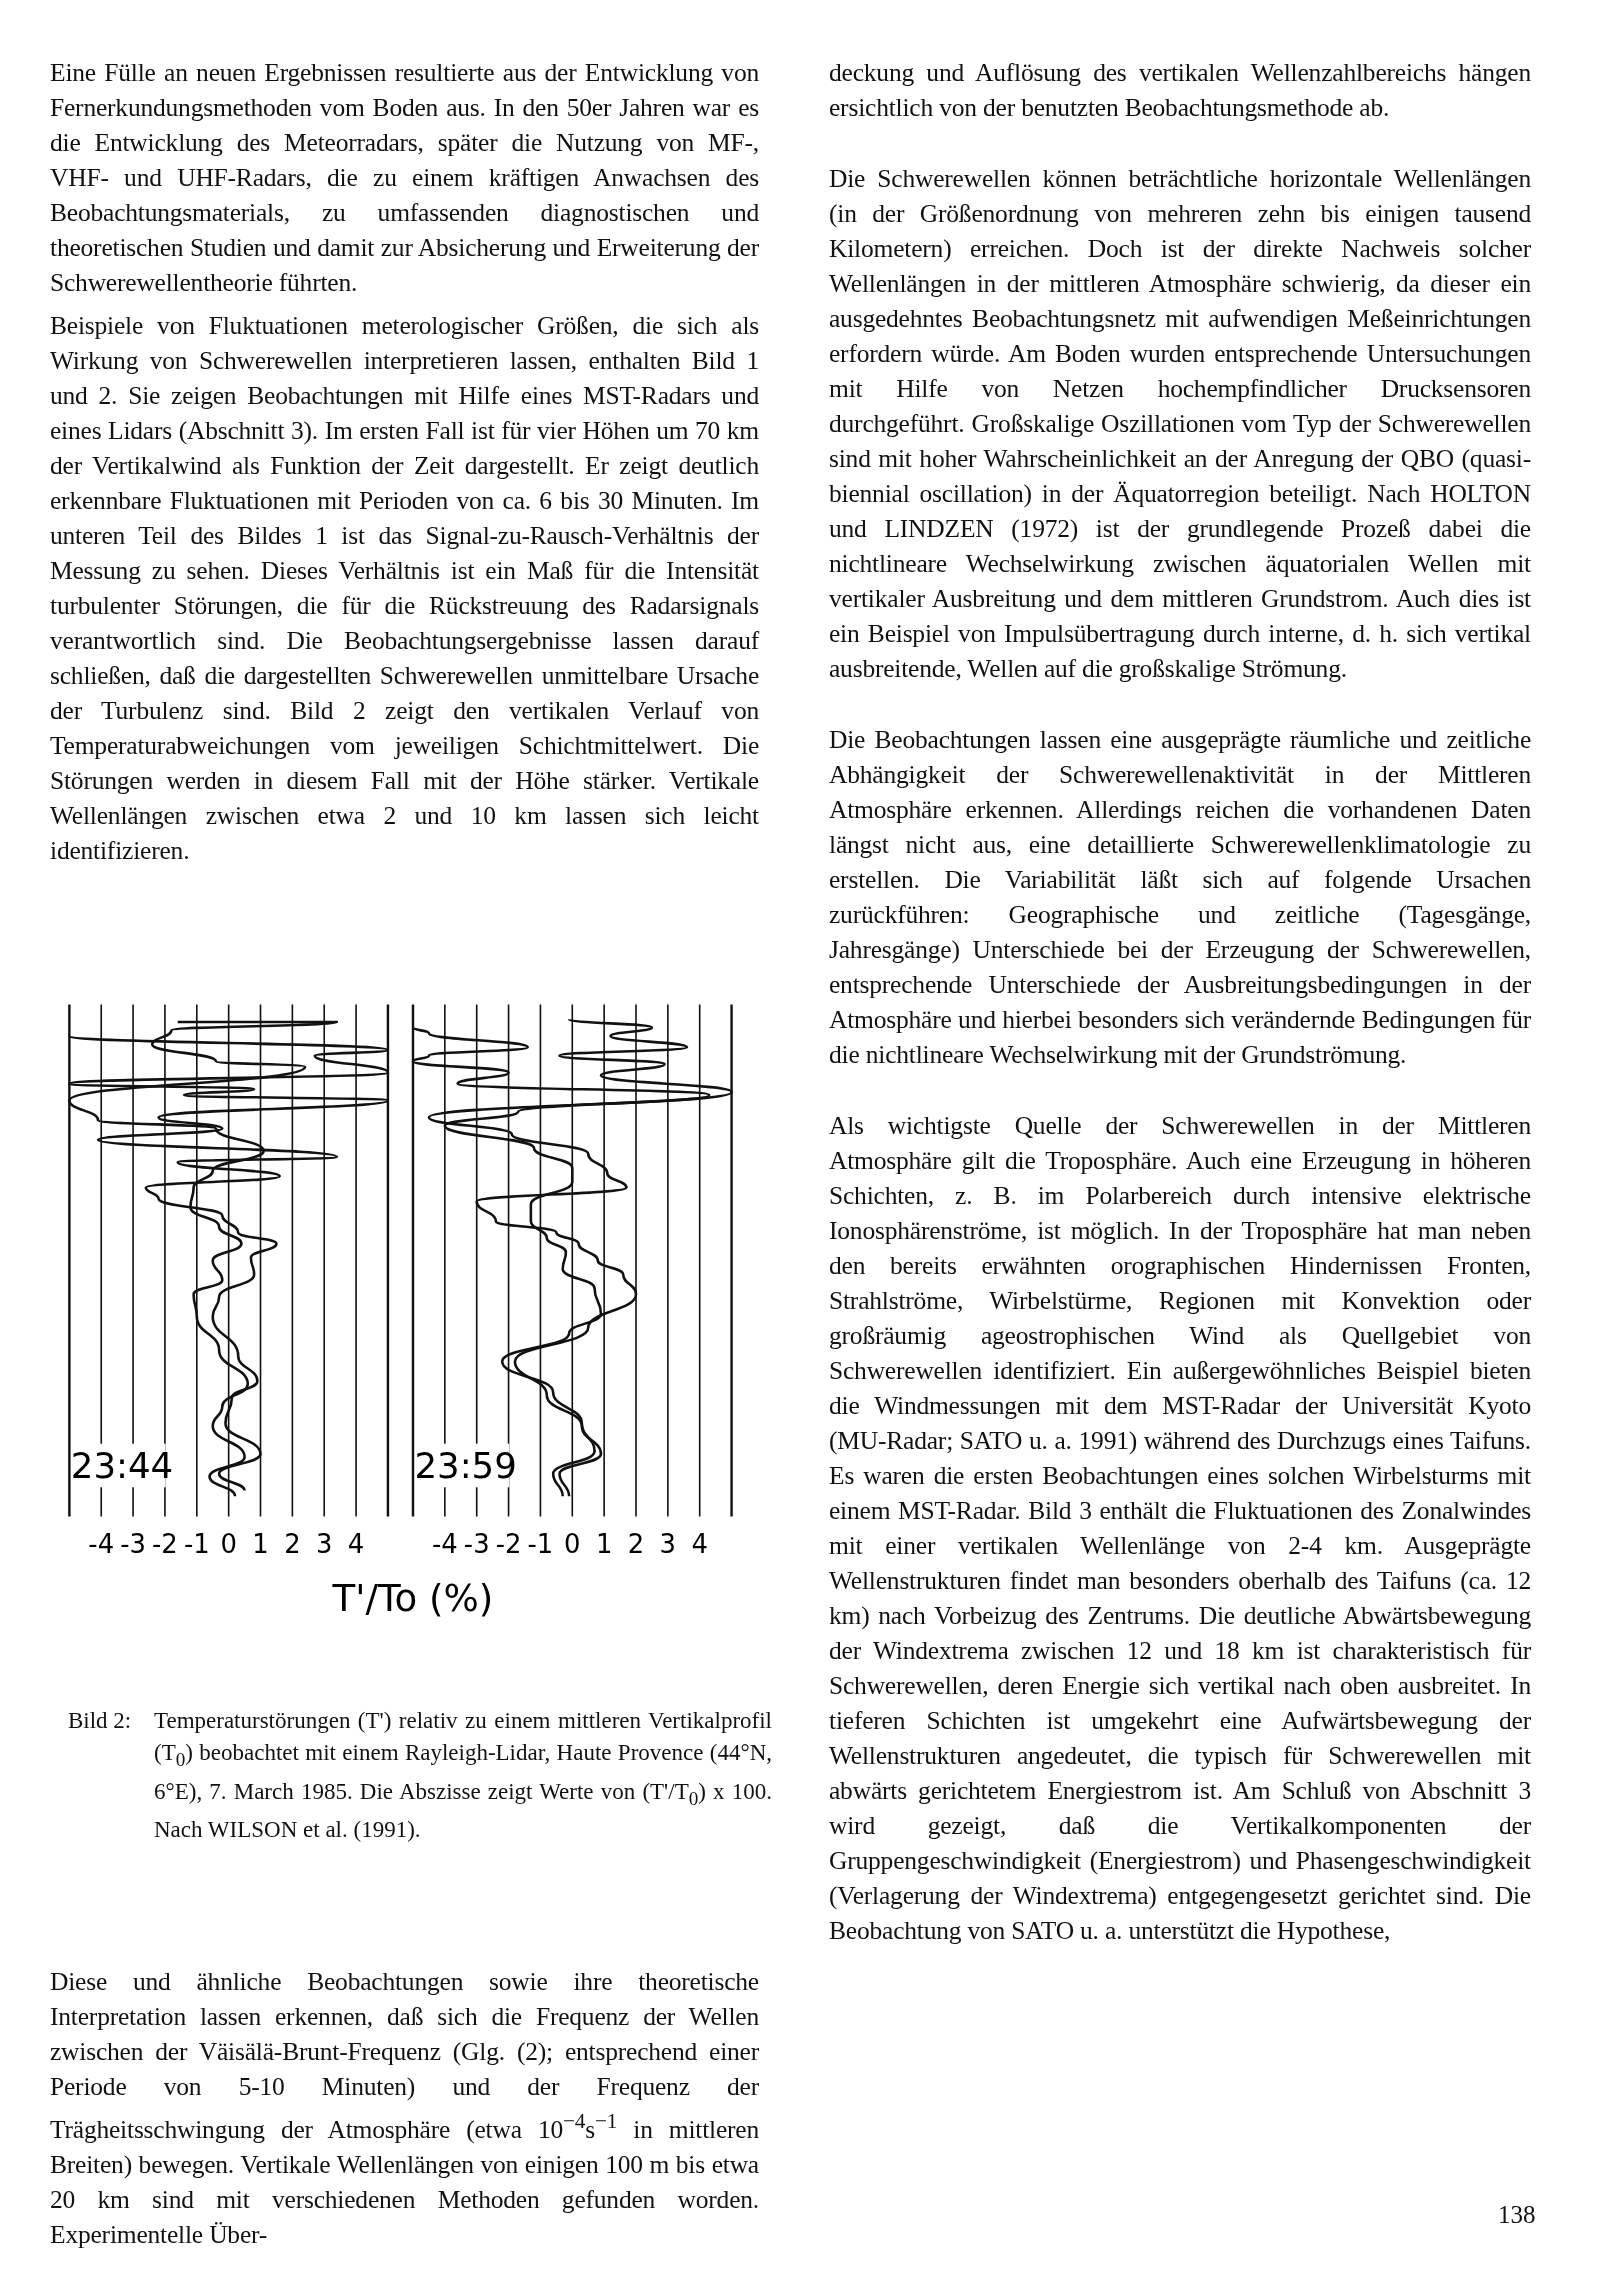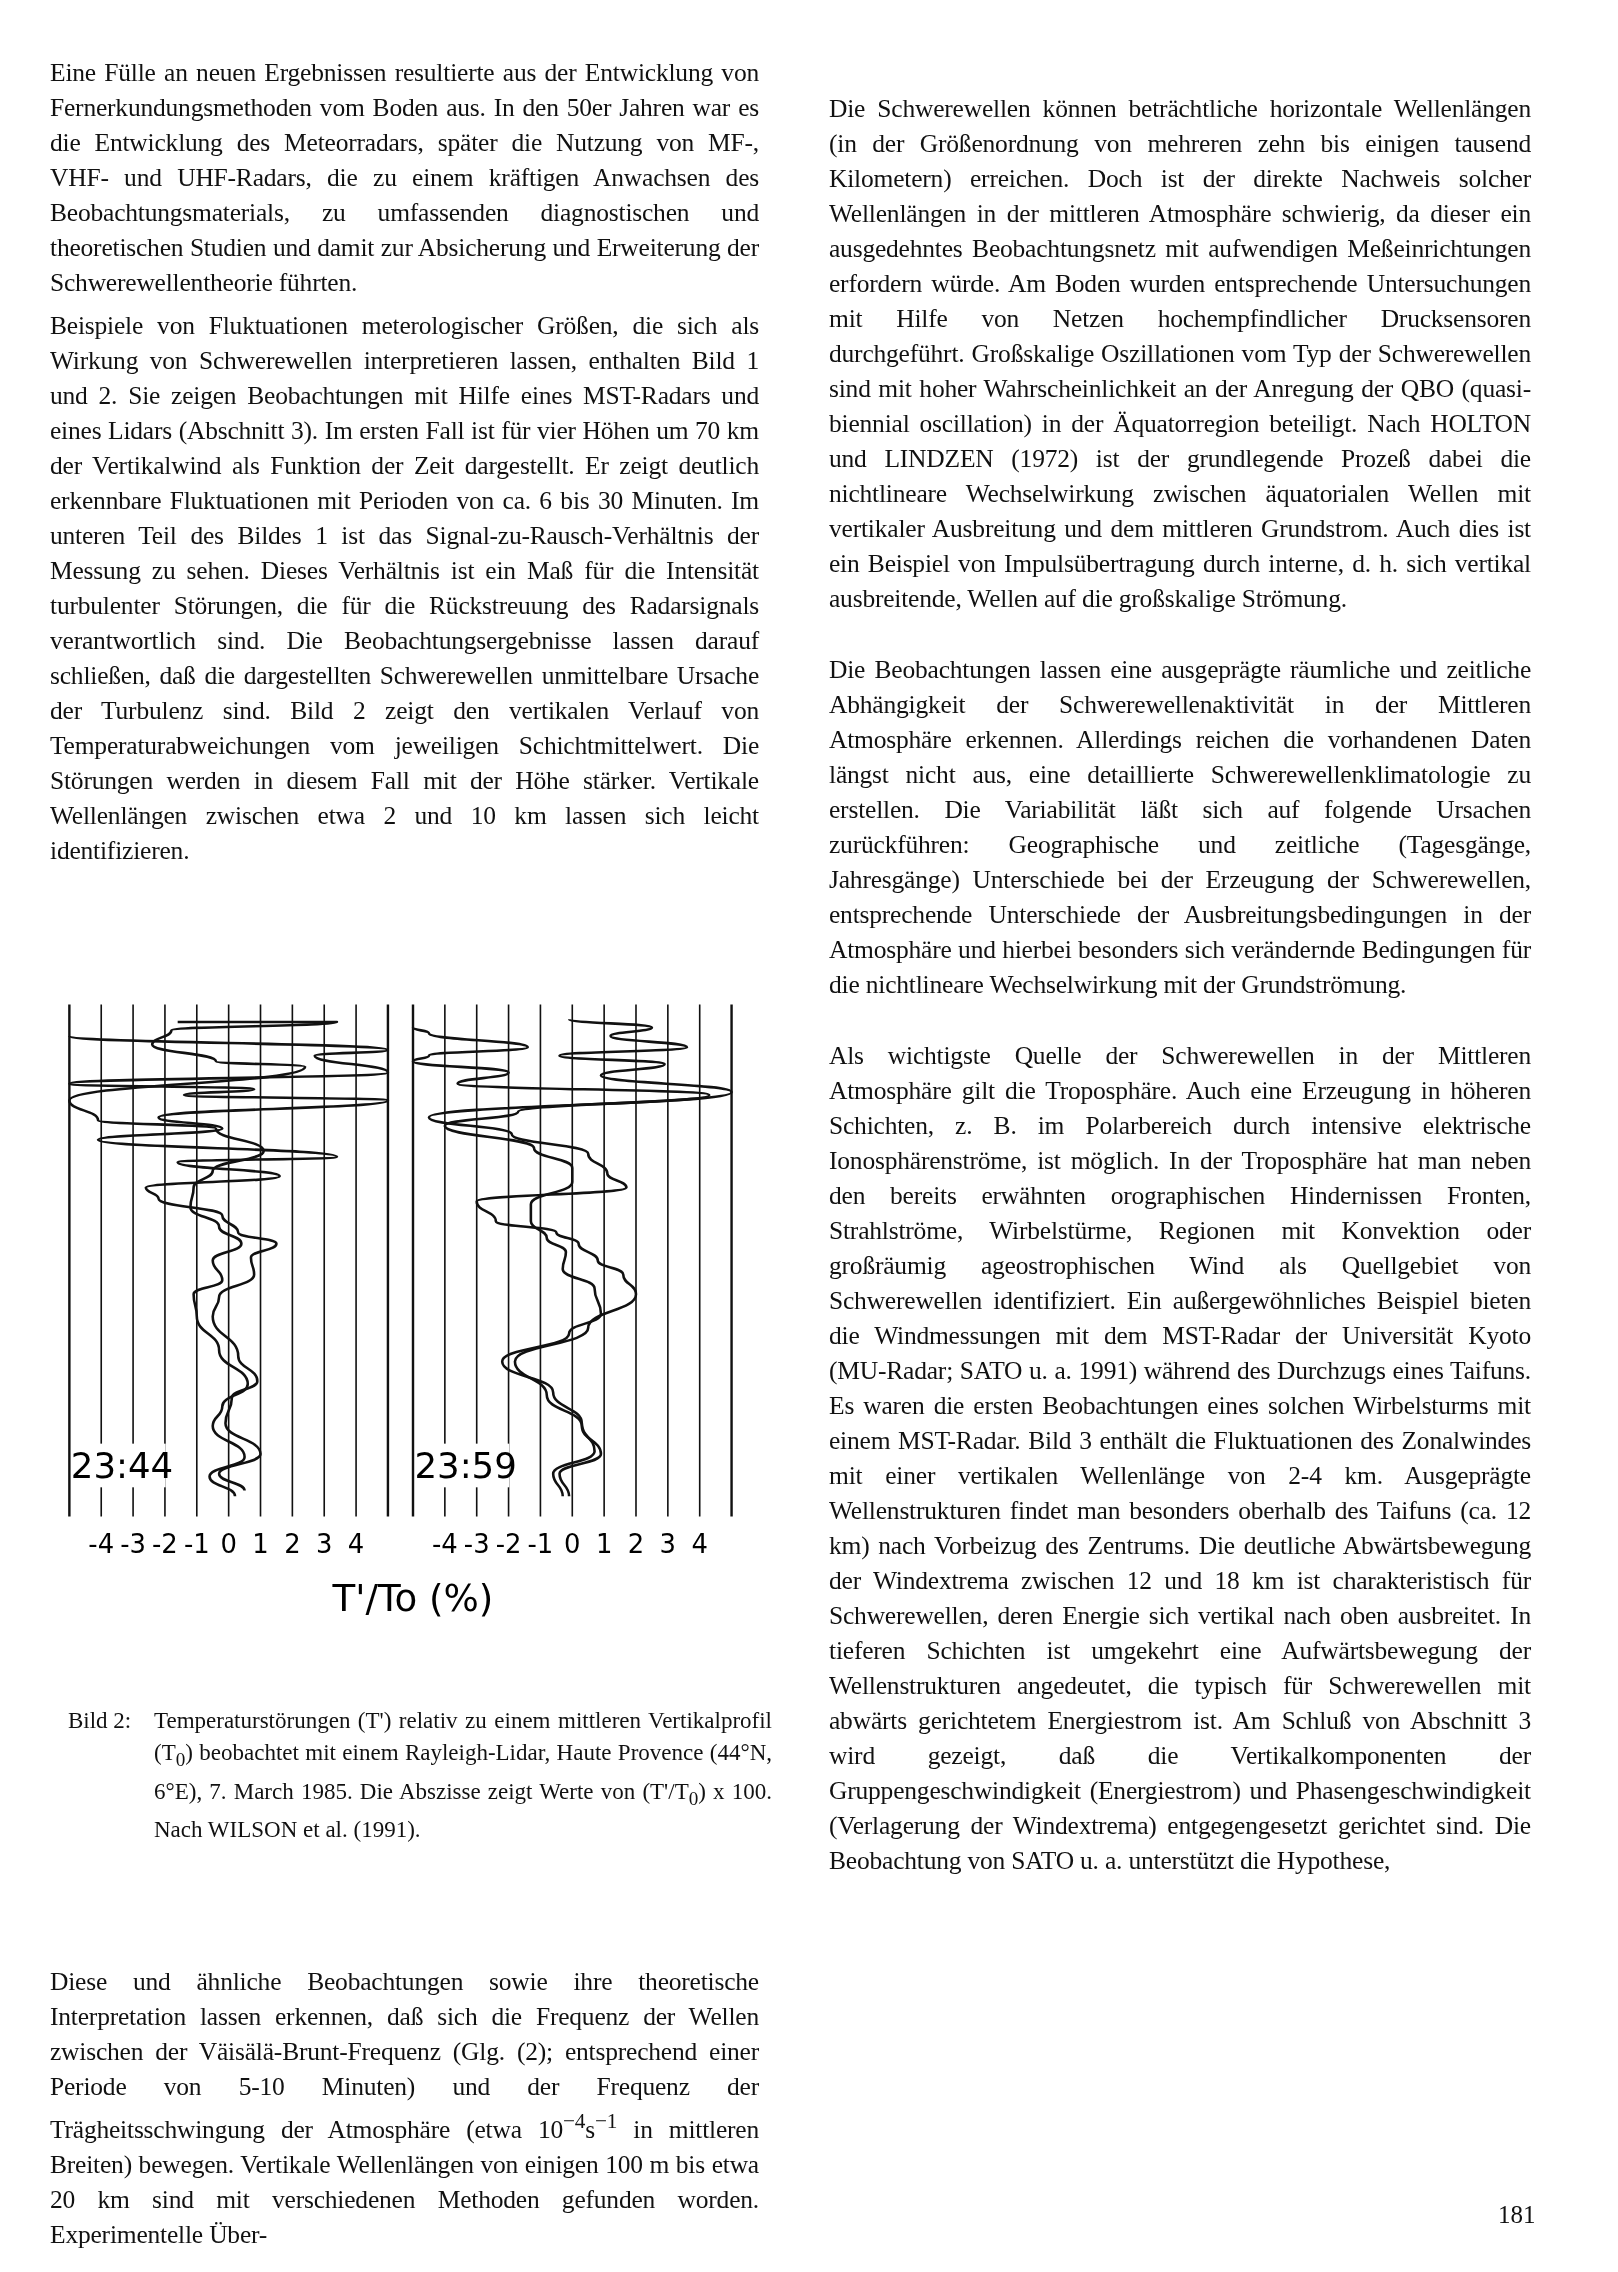--- a/index.html
+++ b/index.html
@@ -92,22 +92,23 @@
 <div class="caption">
   <span class="cap-label">Bild 2:</span>
   <div class="cap-text"><span>Temperaturstörungen (T') relativ zu einem mittleren Vertikalprofil (T</span><sub>0</sub><span>) beobachtet mit einem Rayleigh-Lidar, Haute Provence (44°N, 6°E), 7. March 1985. Die Abszisse zeigt Werte von (T'/T</span><sub>0</sub><span>) x 100. Nach WILSON et al. (1991).</span></div>
 </div>
 
 <div class="col left" style="top:1964px;">
   <p><span>Diese und ähnliche Beobachtungen sowie ihre theoretische Interpretation lassen erkennen, daß sich die Frequenz der Wellen zwischen der Väisälä-Brunt-Frequenz (Glg. (2); entsprechend einer Periode von 5-10 Minuten) und der Frequenz der Trägheitsschwingung der Atmosphäre (etwa 10</span><sup>−4</sup><span>s</span><sup>−1</sup><span> in mittleren Breiten) bewegen. Vertikale Wellenlängen von einigen 100 m bis etwa 20 km sind mit verschiedenen Methoden gefunden worden. Experimentelle Über-</span></p>
 </div>
 
 <div class="col right" style="top:55px;">
+  <p>deckung und Auflösung des vertikalen Wellenzahlbereichs hängen ersichtlich von der benutzten Beobachtungsmethode ab.</p>
   <div class="gap" style="height:36px"></div>
   <p>Die Schwerewellen können beträchtliche horizontale Wellenlängen (in der Größenordnung von mehreren zehn bis einigen tausend Kilometern) erreichen. Doch ist der direkte Nachweis solcher Wellenlängen in der mittleren Atmosphäre schwierig, da dieser ein ausgedehntes Beobachtungsnetz mit aufwendigen Meßeinrichtungen erfordern würde. Am Boden wurden entsprechende Untersuchungen mit Hilfe von Netzen hochempfindlicher Drucksensoren durchgeführt. Großskalige Oszillationen vom Typ der Schwerewellen sind mit hoher Wahrscheinlichkeit an der Anregung der QBO (quasi-biennial oscillation) in der Äquatorregion beteiligt. Nach HOLTON und LINDZEN (1972) ist der grundlegende Prozeß dabei die nichtlineare Wechselwirkung zwischen äquatorialen Wellen mit vertikaler Ausbreitung und dem mittleren Grundstrom. Auch dies ist ein Beispiel von Impulsübertragung durch interne, d. h. sich vertikal ausbreitende, Wellen auf die großskalige Strömung.</p>
   <div class="gap" style="height:36px"></div>
   <p>Die Beobachtungen lassen eine ausgeprägte räumliche und zeitliche Abhängigkeit der Schwerewellenaktivität in der Mittleren Atmosphäre erkennen. Allerdings reichen die vorhandenen Daten längst nicht aus, eine detaillierte Schwerewellenklimatologie zu erstellen. Die Variabilität läßt sich auf folgende Ursachen zurückführen: Geographische und zeitliche (Tagesgänge, Jahresgänge) Unterschiede bei der Erzeugung der Schwerewellen, entsprechende Unterschiede der Ausbreitungsbedingungen in der Atmosphäre und hierbei besonders sich verändernde Bedingungen für die nichtlineare Wechselwirkung mit der Grundströmung.</p>
   <div class="gap" style="height:36px"></div>
   <p>Als wichtigste Quelle der Schwerewellen in der Mittleren Atmosphäre gilt die Troposphäre. Auch eine Erzeugung in höheren Schichten, z. B. im Polarbereich durch intensive elektrische Ionosphärenströme, ist möglich. In der Troposphäre hat man neben den bereits erwähnten orographischen Hindernissen Fronten, Strahlströme, Wirbelstürme, Regionen mit Konvektion oder großräumig ageostrophischen Wind als Quellgebiet von Schwerewellen identifiziert. Ein außergewöhnliches Beispiel bieten die Windmessungen mit dem MST-Radar der Universität Kyoto (MU-Radar; SATO u. a. 1991) während des Durchzugs eines Taifuns. Es waren die ersten Beobachtungen eines solchen Wirbelsturms mit einem MST-Radar. Bild 3 enthält die Fluktuationen des Zonalwindes mit einer vertikalen Wellenlänge von 2-4 km. Ausgeprägte Wellenstrukturen findet man besonders oberhalb des Taifuns (ca. 12 km) nach Vorbeizug des Zentrums. Die deutliche Abwärtsbewegung der Windextrema zwischen 12 und 18 km ist charakteristisch für Schwerewellen, deren Energie sich vertikal nach oben ausbreitet. In tieferen Schichten ist umgekehrt eine Aufwärtsbewegung der Wellenstrukturen angedeutet, die typisch für Schwerewellen mit abwärts gerichtetem Energiestrom ist. Am Schluß von Abschnitt 3 wird gezeigt, daß die Vertikalkomponenten der Gruppengeschwindigkeit (Energiestrom) und Phasengeschwindigkeit (Verlagerung der Windextrema) entgegengesetzt gerichtet sind. Die Beobachtung von SATO u. a. unterstützt die Hypothese,</p>
 </div>
 
-<div class="pagenum">181</div>
+<div class="pagenum">138</div>
 
 
 </body></html>

